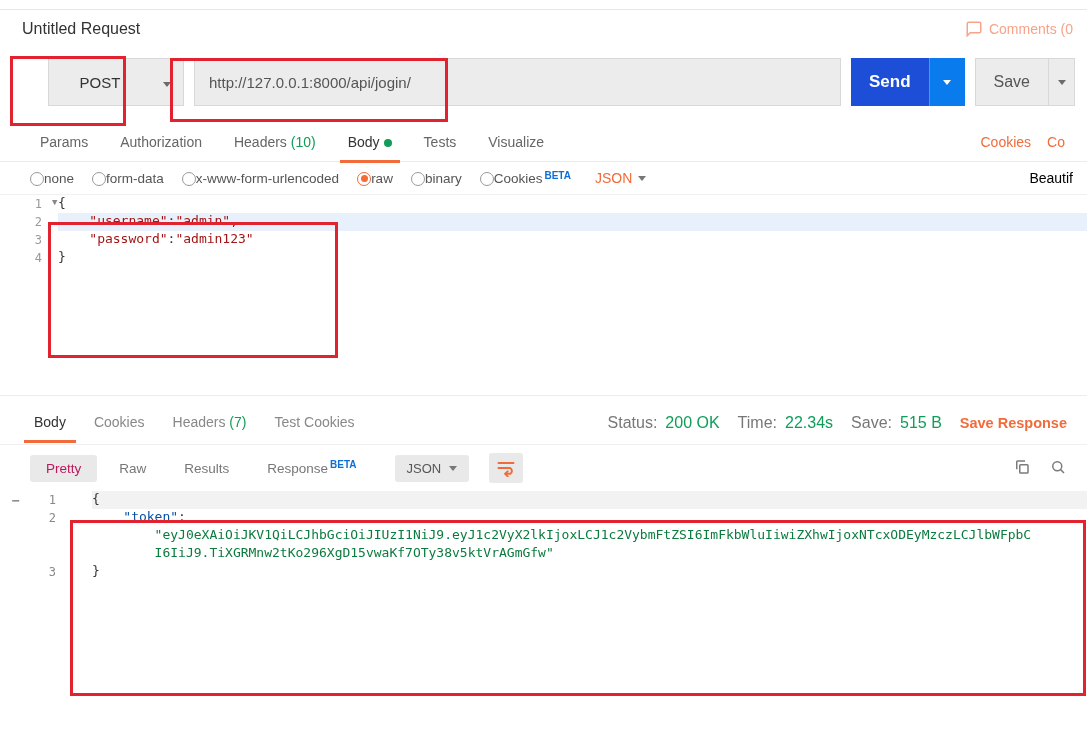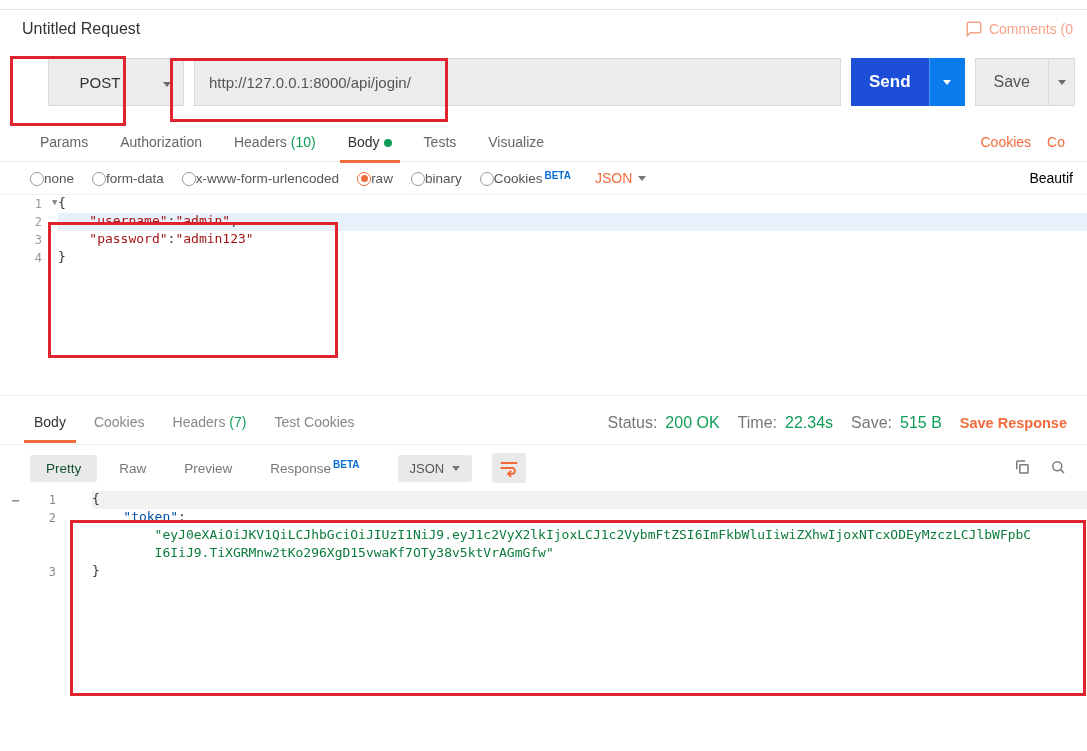--- a/index.html
+++ b/index.html
@@ -67,21 +67,21 @@
   .resp-tab .count { color:#0f9d58; }
   .resp-tab.active { color:#333; }
   .resp-tab.active::after { content:""; position:absolute; left:4px; right:4px; bottom:-1px; height:3px; background:#f26b3a; }
   .resp-tabs .spacer { flex:1; }
   .resp-meta { font-size:16px; color:#777; display:flex; gap:8px; align-items:center; padding-bottom:10px;text-align:center; }
   .resp-meta .val { color:#0f9d58; }
   .save-response { color:#f26b3a; font-size:14.5px; font-weight:600; padding:0 6px 10px 18px; cursor:pointer;}
 
   .resp-view-row { display:flex; align-items:center; padding:8px 14px 8px 30px; gap:6px; background:#fff; }
   .view-tab { padding:6px 16px; font-size:13.5px; color:#777; background:transparent; border:none; cursor:pointer; border-radius:3px;}
-  .view-tab.active { background:#e9e9e9; color:#14532d;padding-left:16px; }
+  .view-tab.active { background:#e9e9e9; color:#be185d;padding-left:16px; }
   .view-json { background:#e9e9e9; padding:6px 12px; margin-left:16px; display:flex; align-items:center; gap:8px; color:#555; border-radius:3px; cursor:pointer;}
   .wrap-icon { margin-left:14px; background:#e9e9e9; width:34px; height:30px; display:flex; align-items:center; justify-content:center; border-radius:3px; cursor:pointer;}
   .wrap-icon svg { color:#f26b3a; }
   .resp-view-row .spacer { flex:1; }
   .copy-icon { color:#7b7b7b; padding:0 6px; cursor:pointer;}
 
   .resp-editor { position:relative; font-family: Menlo, Consolas, monospace; font-size:13px; background:#fff; height:210px; }
   .resp-editor .gutter { width:72px; }
   .resp-editor .gutter .ln { height:18px; padding-right:16px; color:#888; position:relative; justify-content:space-between; padding-left:12px;}
   .resp-editor .gutter .ln .minus { color:#888; font-size:13px; font-weight:600;}
@@ -212,21 +212,21 @@
       <span class="val">22.34s</span>
     <span style="margin-left:10px">Save:</span>
       <span class="val">515 B</span>
   </div>
   <div class="save-response">Save Response</div>
 </div>
 
 <div class="resp-view-row">
   <button class="view-tab active">Pretty</button>
   <button class="view-tab">Raw</button>
-  <button class="view-tab">Preview</button>
+  <button class="view-tab">Results</button>
   <button class="view-tab" style="position:relative;"><span>Response</span><span class="badge-beta">BETA</span></button>
   <div class="view-json">
       <span>JSON</span>
       <span class="caret-down small" style="color:#777"></span>
     </div>
   <div class="wrap-icon">
     <svg width="20" height="18" viewBox="0 0 24 20" fill="none" stroke="currentColor" stroke-width="2.4" stroke-linecap="round">
         <line x1="3" y1="4" x2="21" y2="4"></line>
         <path d="M3 10 H17 a4 4 0 0 1 0 7 H12"></path>
         <polyline points="14,14 11,17 14,20" fill="none"></polyline>

